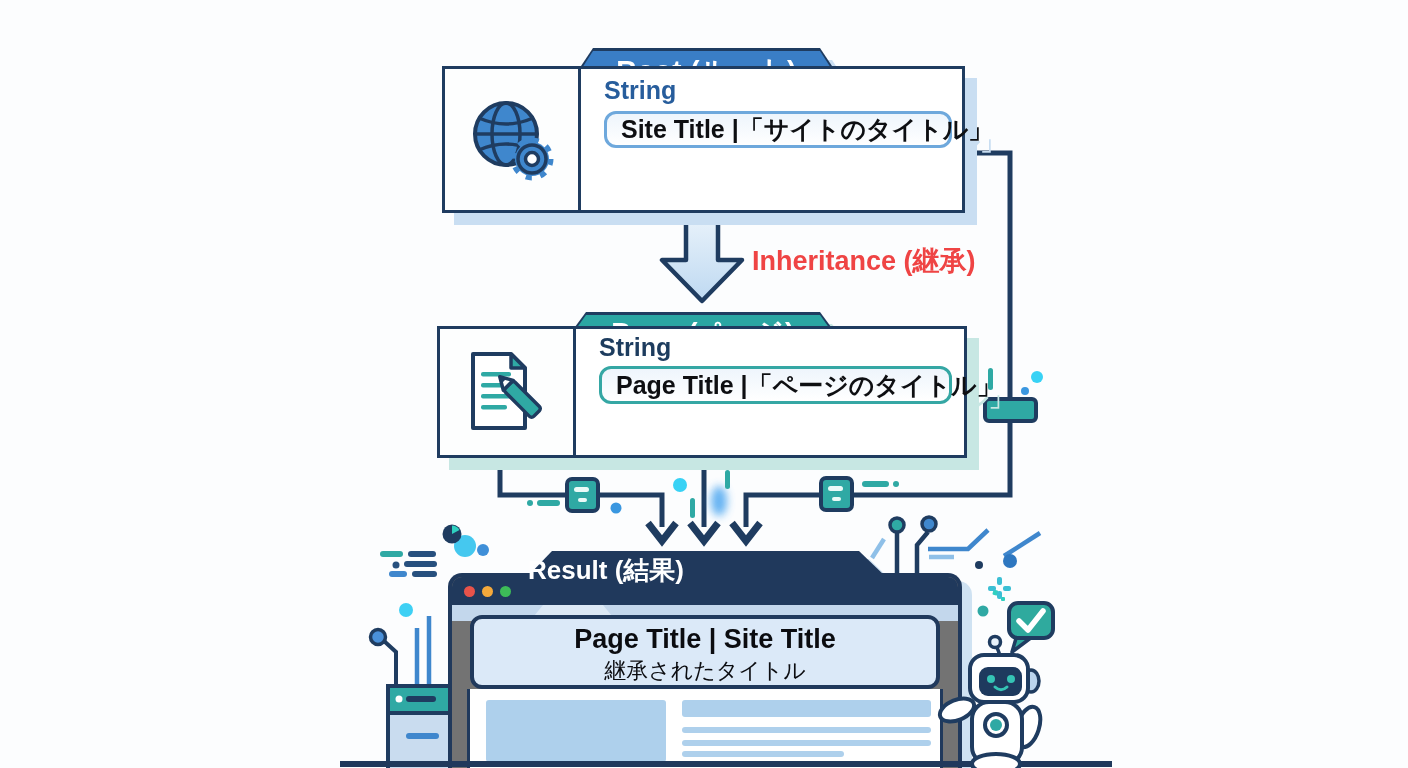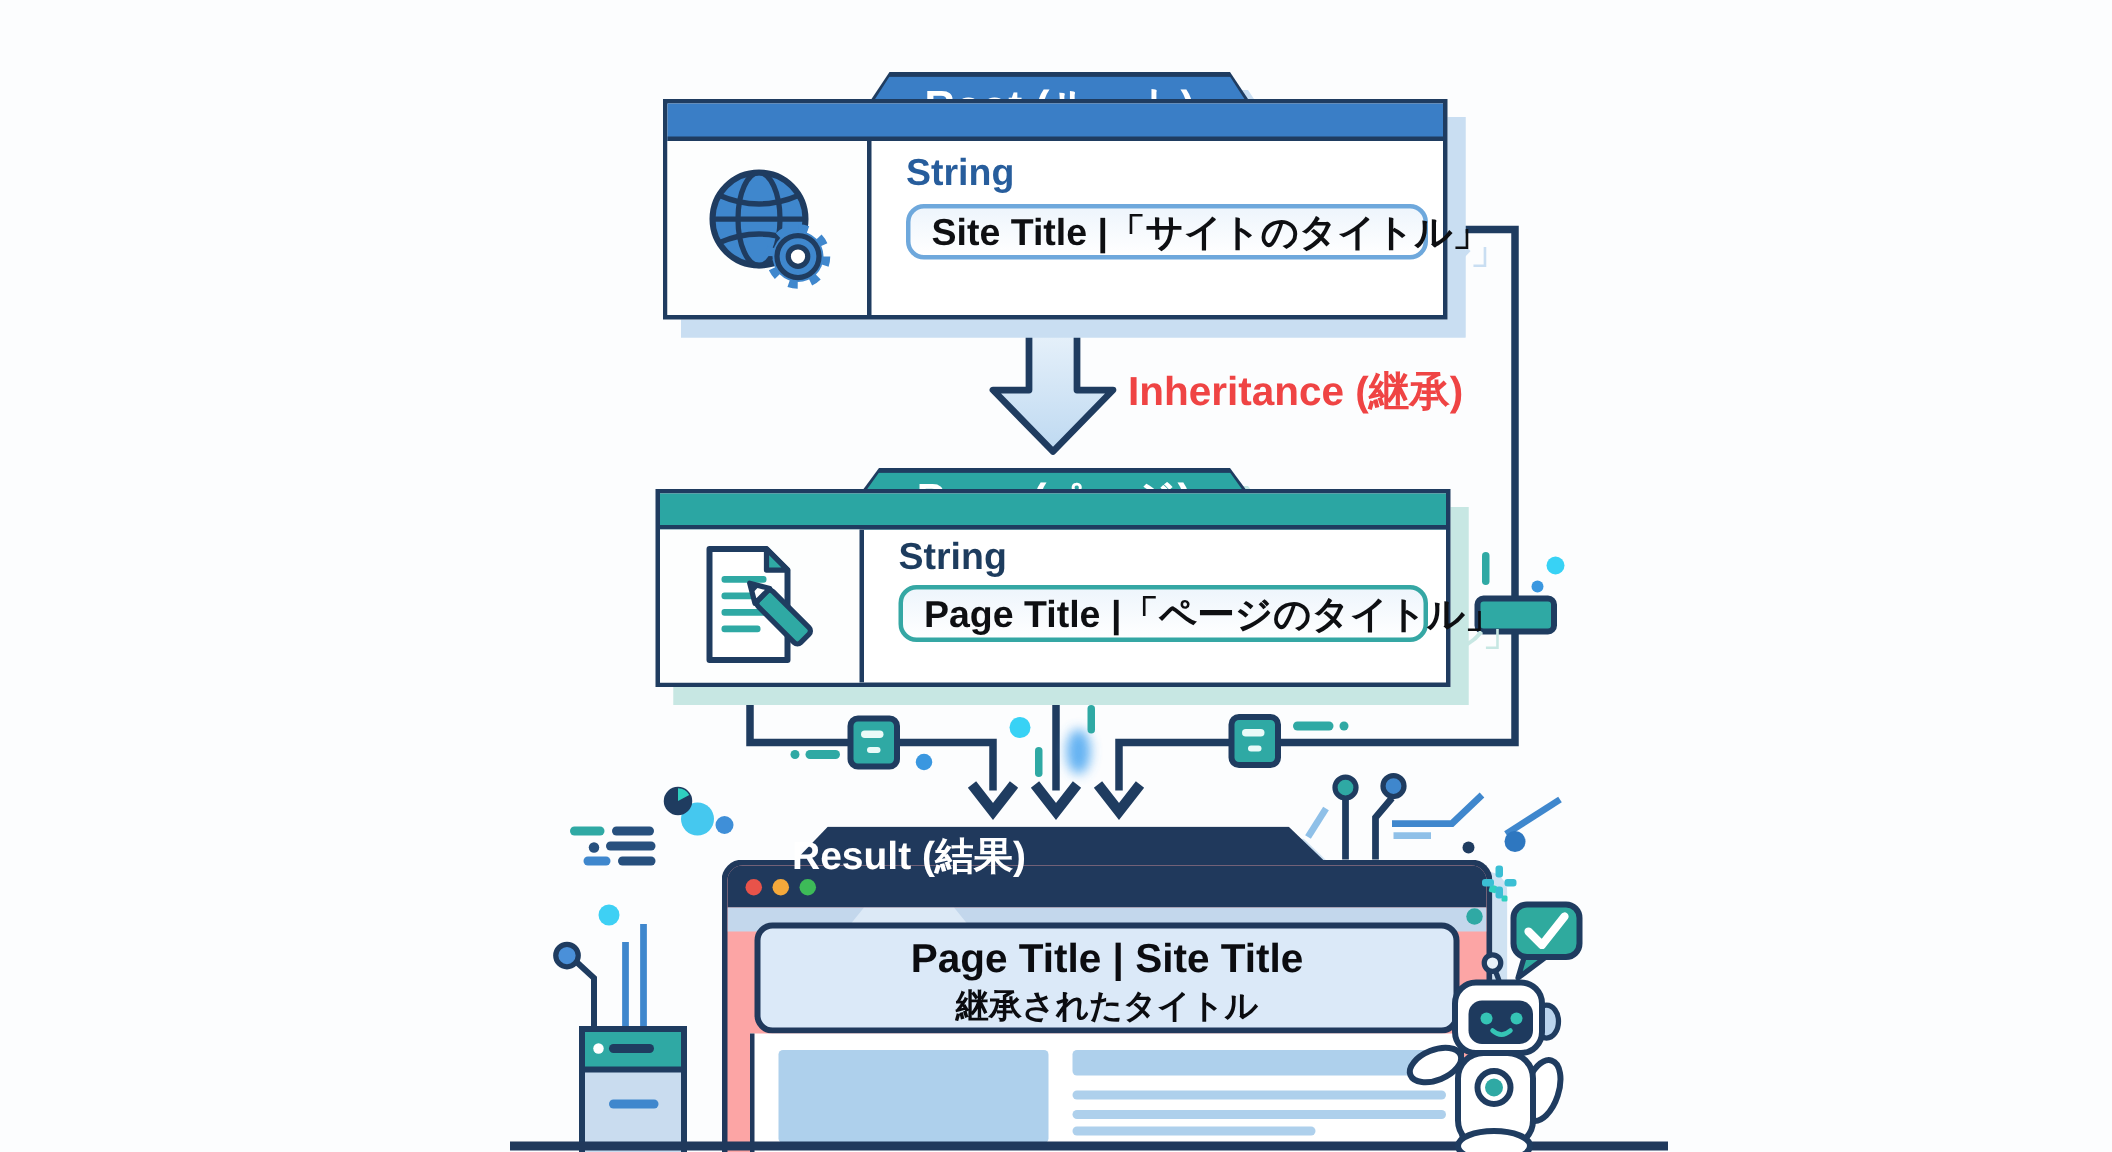--- a/index.html
+++ b/index.html
@@ -10,21 +10,21 @@
 
   
   .cbox{position:absolute;}
   .cbox .tab{position:absolute;background:#1f3c60;}
   .tab-clip{clip-path:polygon(28px 0, calc(100% - 28px) 0, 100% 100%, 0 100%);}
   .cbox .tab .tab-fill{position:absolute;left:3px;right:3px;top:3px;bottom:0;
       clip-path:polygon(25px 0, calc(100% - 25px) 0, 100% 100%, 0 100%);}
   .cbox .tab .tab-label{position:absolute;left:0;right:0;top:4px;text-align:center;
       color:#fff;font-weight:bold;font-size:28px;letter-spacing:.5px;}
   .cbox .body{position:absolute;left:0;right:0;bottom:0;background:#fff;
-      border:3.5px solid #1f3c60;box-sizing:border-box;display:flex;flex-direction:column;}
+      border:3.5px solid #1f3c60;box-sizing:border-box;display:flex;flex-direction:row;}
   .cbox .band{height:22px;border-bottom:3px solid #1f3c60;}
   .cbox .row{flex:1;display:flex;}
   .cbox .icon-cell{width:133px;border-right:3.5px solid #1f3c60;display:flex;
       align-items:center;justify-content:center;background:#fdfefe;}
   .cbox .fields{flex:1;padding-left:23px;}
   .type-label{font-weight:bold;font-size:25px;margin-top:7px;}
   .root-type{color:#275d9c;}
   .page-type{color:#1d3c5e;}
   .pill{margin-top:6px;height:37px;border-radius:12px;box-sizing:border-box;
       background:linear-gradient(#eef5fc,#ffffff);display:flex;align-items:center;
@@ -50,32 +50,32 @@
   
   #inherit-label{position:absolute;left:752px;top:243px;font-size:27px;font-weight:bold;color:#ef4444;}
 
   
   #result-win{position:absolute;left:448px;top:551px;width:514px;height:217px;
       filter:drop-shadow(10px 8px 0 #cfe2f2);}
   #result-tab{position:absolute;left:80px;top:0;width:357px;height:25px;background:#20395c;
       clip-path:polygon(24px 0, calc(100% - 26px) 0, 100% 100%, 0 100%);}
   #result-title{position:absolute;left:80px;width:357px;top:2px;text-align:left;color:#fff;
       font-weight:bold;font-size:26px;z-index:3;}
-  #result-frame{position:absolute;left:0;top:22px;width:514px;height:195px;background:#fca5a5;
-      border:4px solid #20395c;border-bottom:none;border-radius:14px 14px 0 0;box-sizing:border-box;overflow:hidden;margin-left:33px;}
+  #result-frame{position:absolute;left:0;top:22px;width:514px;height:195px;background:#737373;
+      border:4px solid #20395c;border-bottom:none;border-radius:14px 14px 0 0;box-sizing:border-box;overflow:hidden;}
   .titlebar{height:28px;background:#20395c;position:relative;}
   .dots{position:absolute;left:12px;top:9px;display:flex;gap:7px;}
   .dot{width:11px;height:11px;border-radius:50%;}
   .band2{height:16px;background:#c3d7ec;position:relative;}
   .browser-tab{position:absolute;left:78px;top:0;width:86px;height:16px;background:#dce9f6;
       clip-path:polygon(13px 0, calc(100% - 13px) 0, 100% 100%, 0 100%);}
   .titlebox{position:absolute;left:18px;right:18px;top:38px;height:74px;background:#dbe9f8;
       border:4px solid #20395c;border-radius:12px;box-sizing:border-box;text-align:center;color:#0b0c10;}
   .titlebox .l1{font-size:27px;font-weight:bold;margin-top:5px;}
-  .titlebox .l2{font-size:22px;font-weight:bold;margin-top:1px;}
+  .titlebox .l2{font-size:22px;font-weight:normal;margin-top:1px;}
   .contentpanel{position:absolute;left:15px;right:15px;top:112px;bottom:0;background:#fff;
       border-left:3px solid #20395c;border-right:3px solid #20395c;}
   .ph{position:absolute;background:#aed0ec;border-radius:3px;}
 
   .jlabel{pointer-events:none;}
 </style>
 </head>
 <body>
 
 <div class="canvas">

